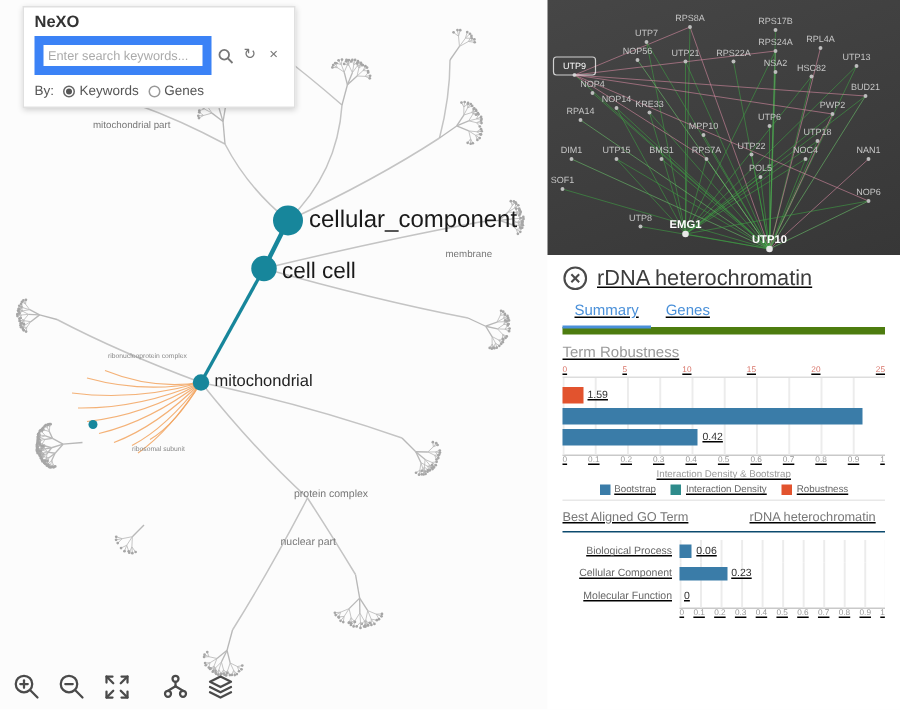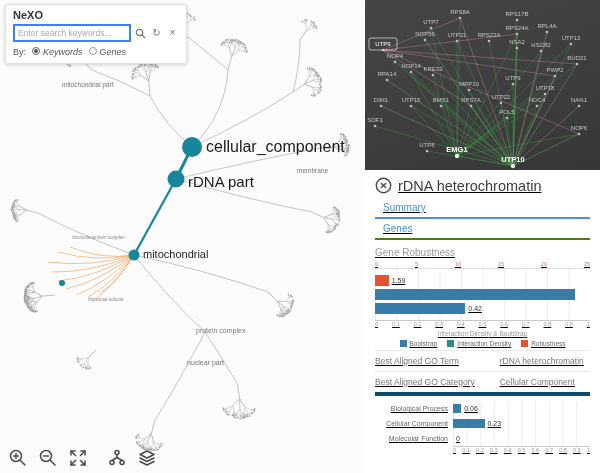--- a/index.html
+++ b/index.html
@@ -4,68 +4,68 @@
 <style>
   html,body{margin:0;padding:0;}
   body{font-family:"Liberation Sans",sans-serif;background:#fff;}
   .app{position:relative;width:600px;height:473px;overflow:hidden;background:#fff;}
 
   
   .left-panel{position:absolute;left:0;top:0;width:365px;height:473px;background:#fcfcfc;overflow:hidden;}
   #tree-svg{position:absolute;left:0;top:0;}
   .tree-label{position:absolute;white-space:nowrap;transform:translateY(-50%);pointer-events:none;}
 
-  .search-card{position:absolute;left:5px;top:4px;width:182px;background:#fff;border:1px solid #e0e0e0;
+  .search-card{position:absolute;left:15px;top:4px;width:182px;background:#fff;border:1px solid #e0e0e0;
     box-shadow:0 1px 4px rgba(0,0,0,.18);padding:4px 7px 6px;box-sizing:border-box;z-index:5;}
   .app-title{font-size:11px;font-weight:bold;color:#333;margin-bottom:3px;}
   .search-row{display:flex;align-items:center;gap:3px;}
-  .search-input{flex:1;min-width:0;border:2px solid #3b82f6;font-size:8.5px;padding:2px 3px;color:#555;
+  .search-input{flex:1;min-width:0;border:6px solid #3b82f6;font-size:8.5px;padding:2px 3px;color:#555;
     font-family:"Liberation Sans",sans-serif;}
   .search-input::placeholder{color:#aaa;}
   .icon-btn{display:inline-flex;align-items:center;justify-content:center;width:13px;height:13px;color:#777;
     font-size:10px;line-height:1;cursor:pointer;}
   .radio-row{display:flex;align-items:center;gap:6px;font-size:9px;color:#555;margin-top:5px;}
-  .radio-opt{display:flex;align-items:flex-start;gap:3px;cursor:pointer;font-style:italic;}
+  .radio-opt{display:flex;align-items:flex-end;gap:3px;cursor:pointer;}
   .radio{display:inline-block;width:8px;height:8px;border:1px solid #999;border-radius:50%;box-sizing:border-box;background:#fff;position:relative;}
   .radio.sel{border-color:#666;}
   .radio.sel::after{content:"";position:absolute;left:1px;top:1px;width:4px;height:4px;border-radius:50%;background:#555;}
 
   .zoom-toolbar{position:absolute;left:7px;bottom:5px;display:flex;align-items:center;gap:9px;z-index:5;}
   .tool-icon{width:21px;height:21px;display:flex;align-items:center;justify-content:center;cursor:pointer;}
   .tool-icon svg{stroke:#4a4a4a;fill:none;stroke-width:1.5;stroke-linecap:round;stroke-linejoin:round;}
   .tool-gap{margin-left:9px;}
 
   
   .right-col{position:absolute;left:365px;top:0;width:235px;height:395px;}
   .network-panel{position:relative;width:235px;height:170px;background:linear-gradient(160deg,#464646,#373737);}
 
   .detail-panel{position:relative;width:235px;height:303px;background:#fff;box-sizing:border-box;padding:7px 10px 0;overflow:hidden;text-decoration:underline;}
   .detail-header{display:flex;align-items:center;gap:6px;}
   .close-icon{display:inline-flex;cursor:pointer;}
   .detail-title{font-size:14.5px;color:#3c3c3c;}
-  .tabs{display:flex;gap:2px;border-bottom:2px solid #4d7c0f;margin-top:5px;flex-direction:column;}
+  .tabs{display:flex;gap:2px;border-bottom:5px solid #4d7c0f;margin-top:5px;}
   .tab{font-size:10px;color:#4a90d9;padding:3px 8px 4px;cursor:pointer;}
   .tab.active{border-bottom:2px solid #4a90d9;margin-bottom:-1px;}
   .term-id{font-size:10px;color:#9a9a9a;margin-top:7px;}
   .section-label{font-size:10px;color:#9a9a9a;margin-top:7px;}
 
   .rb-chart{margin-top:3px;}
   .rb-topaxis,.rb-bottomaxis{display:flex;justify-content:space-between;font-size:5.5px;line-height:7px;}
   .rb-topaxis{color:#d9756a;border-bottom:1px solid #ddd;}
   .rb-bottomaxis{color:#999;border-top:1px solid #c9c9c9;}
   .rb-plot{position:relative;padding:3px 0;background-image:linear-gradient(90deg,#ececec 1px,transparent 1px);background-size:10% 100%;}
   .rb-row{display:flex;align-items:center;margin:3px 0;}
   .rb-bar{height:11px;}
   .rb-val{font-size:7px;color:#333;margin-left:3px;}
   .rb-axislabel{text-align:center;font-size:6.5px;color:#999;margin-top:2px;}
   .rb-legend{display:flex;justify-content:center;gap:10px;margin-top:3px;font-size:6.5px;color:#666;}
   .rb-legend .li{display:flex;align-items:center;gap:3px;}
   .rb-legend .sw{width:7px;height:7px;display:inline-block;}
 
-  .go-table{margin-top:3px;border-bottom:4px solid #0c4a6e;}
+  .go-table{margin-top:3px;border-bottom:1px solid #0c4a6e;}
   .go-row{display:flex;font-size:8.5px;color:#777;padding:5px 0;border-top:1px solid #e8e8e8;}
   .go-row .gl{flex:0 0 58%;}
 
   .al-chart{margin-top:5px;}
   .al-row{display:flex;align-items:center;}
   .al-cat{flex:0 0 78px;text-align:right;font-size:7px;color:#666;padding-right:5px;box-sizing:border-box;}
   .al-plot{flex:1;position:relative;background-image:linear-gradient(90deg,#ececec 1px,transparent 1px);background-size:10% 100%;display:flex;align-items:center;padding:3px 0;}
   .al-bar{height:9px;}
   .al-val{font-size:7px;color:#333;margin-left:3px;}
   .al-axisrow{display:flex;}
@@ -1042,21 +1042,21 @@
         <path d="M134,255 Q113,287.5 92,302" stroke="#f2a35e" stroke-width="0.8" fill="none" opacity="0.85"></path>
         <line x1="192" y1="147" x2="176" y2="179" stroke="#17869b" stroke-width="3"></line>
         <line x1="176" y1="179" x2="134" y2="255" stroke="#17869b" stroke-width="2.2"></line>
         <circle cx="192" cy="147" r="10" fill="#17869b"></circle>
         <circle cx="176" cy="179" r="8.5" fill="#17869b"></circle>
         <circle cx="134" cy="255" r="5.5" fill="#17869b"></circle>
         <circle cx="62" cy="283" r="3" fill="#17869b"></circle>
       </svg>
     <div id="tree-labels">
         <span class="tree-label" style="left: 206px; top: 147px; font-size: 16px; color: rgb(26, 26, 26);">cellular_component</span>
-        <span class="tree-label" style="left: 188px; top: 181px; font-size: 15px; color: rgb(26, 26, 26);">rDNA part</span>
+        <span class="tree-label" style="left: 188px; top: 181px; font-size: 15px; color: rgb(26, 26, 26);">cell cell</span>
         <span class="tree-label" style="left: 143px; top: 254px; font-size: 11px; color: rgb(34, 34, 34);">mitochondrial</span>
         <span class="tree-label" style="left: 62px; top: 84px; font-size: 6.5px; color: rgb(119, 119, 119);">mitochondrial part</span>
         <span class="tree-label" style="left: 297px; top: 170px; font-size: 6.5px; color: rgb(119, 119, 119);">membrane</span>
         <span class="tree-label" style="left: 196px; top: 330px; font-size: 7px; color: rgb(119, 119, 119);">protein complex</span>
         <span class="tree-label" style="left: 187px; top: 362px; font-size: 7px; color: rgb(119, 119, 119);">nuclear part</span>
         <span class="tree-label" style="left: 72px; top: 237px; font-size: 4.5px; color: rgb(136, 136, 136);">ribonucleoprotein complex</span>
         <span class="tree-label" style="left: 88px; top: 299px; font-size: 4.5px; color: rgb(136, 136, 136);">ribosomal subunit</span>
       </div>
 
     <div class="search-card">
@@ -1274,21 +1274,21 @@
             </svg>
           </span>
         <span class="detail-title">rDNA heterochromatin</span>
       </div>
 
       <div class="tabs">
         <span class="tab active">Summary</span>
         <span class="tab">Genes</span>
       </div>
 
-      <div class="section-label">Gene Robustness</div>
+      <div class="section-label">Term Robustness</div>
       <div id="robustness-chart" class="rb-chart">
           <div class="rb-topaxis">
             <span>0</span>
             <span>5</span>
             <span>10</span>
             <span>15</span>
             <span>20</span>
             <span>25</span>
           </div>
           <div class="rb-plot">
@@ -1332,24 +1332,20 @@
               <span>Robustness</span>
             </div>
           </div>
         </div>
 
       <div class="go-table">
         <div class="go-row">
           <span class="gl">Best Aligned GO Term</span>
           <span class="gv">rDNA heterochromatin</span>
         </div>
-        <div class="go-row">
-          <span class="gl">Best Aligned GO Category</span>
-          <span class="gv">Cellular Component</span>
-        </div>
       </div>
 
       <div id="alignment-chart" class="al-chart">
           <div class="al-row">
             <span class="al-cat">Biological Process</span>
             <div class="al-plot">
               <div class="al-bar" style="width: 6%; background: rgb(58, 124, 168);"></div>
               <span class="al-val">0.06</span>
             </div>
           </div>

